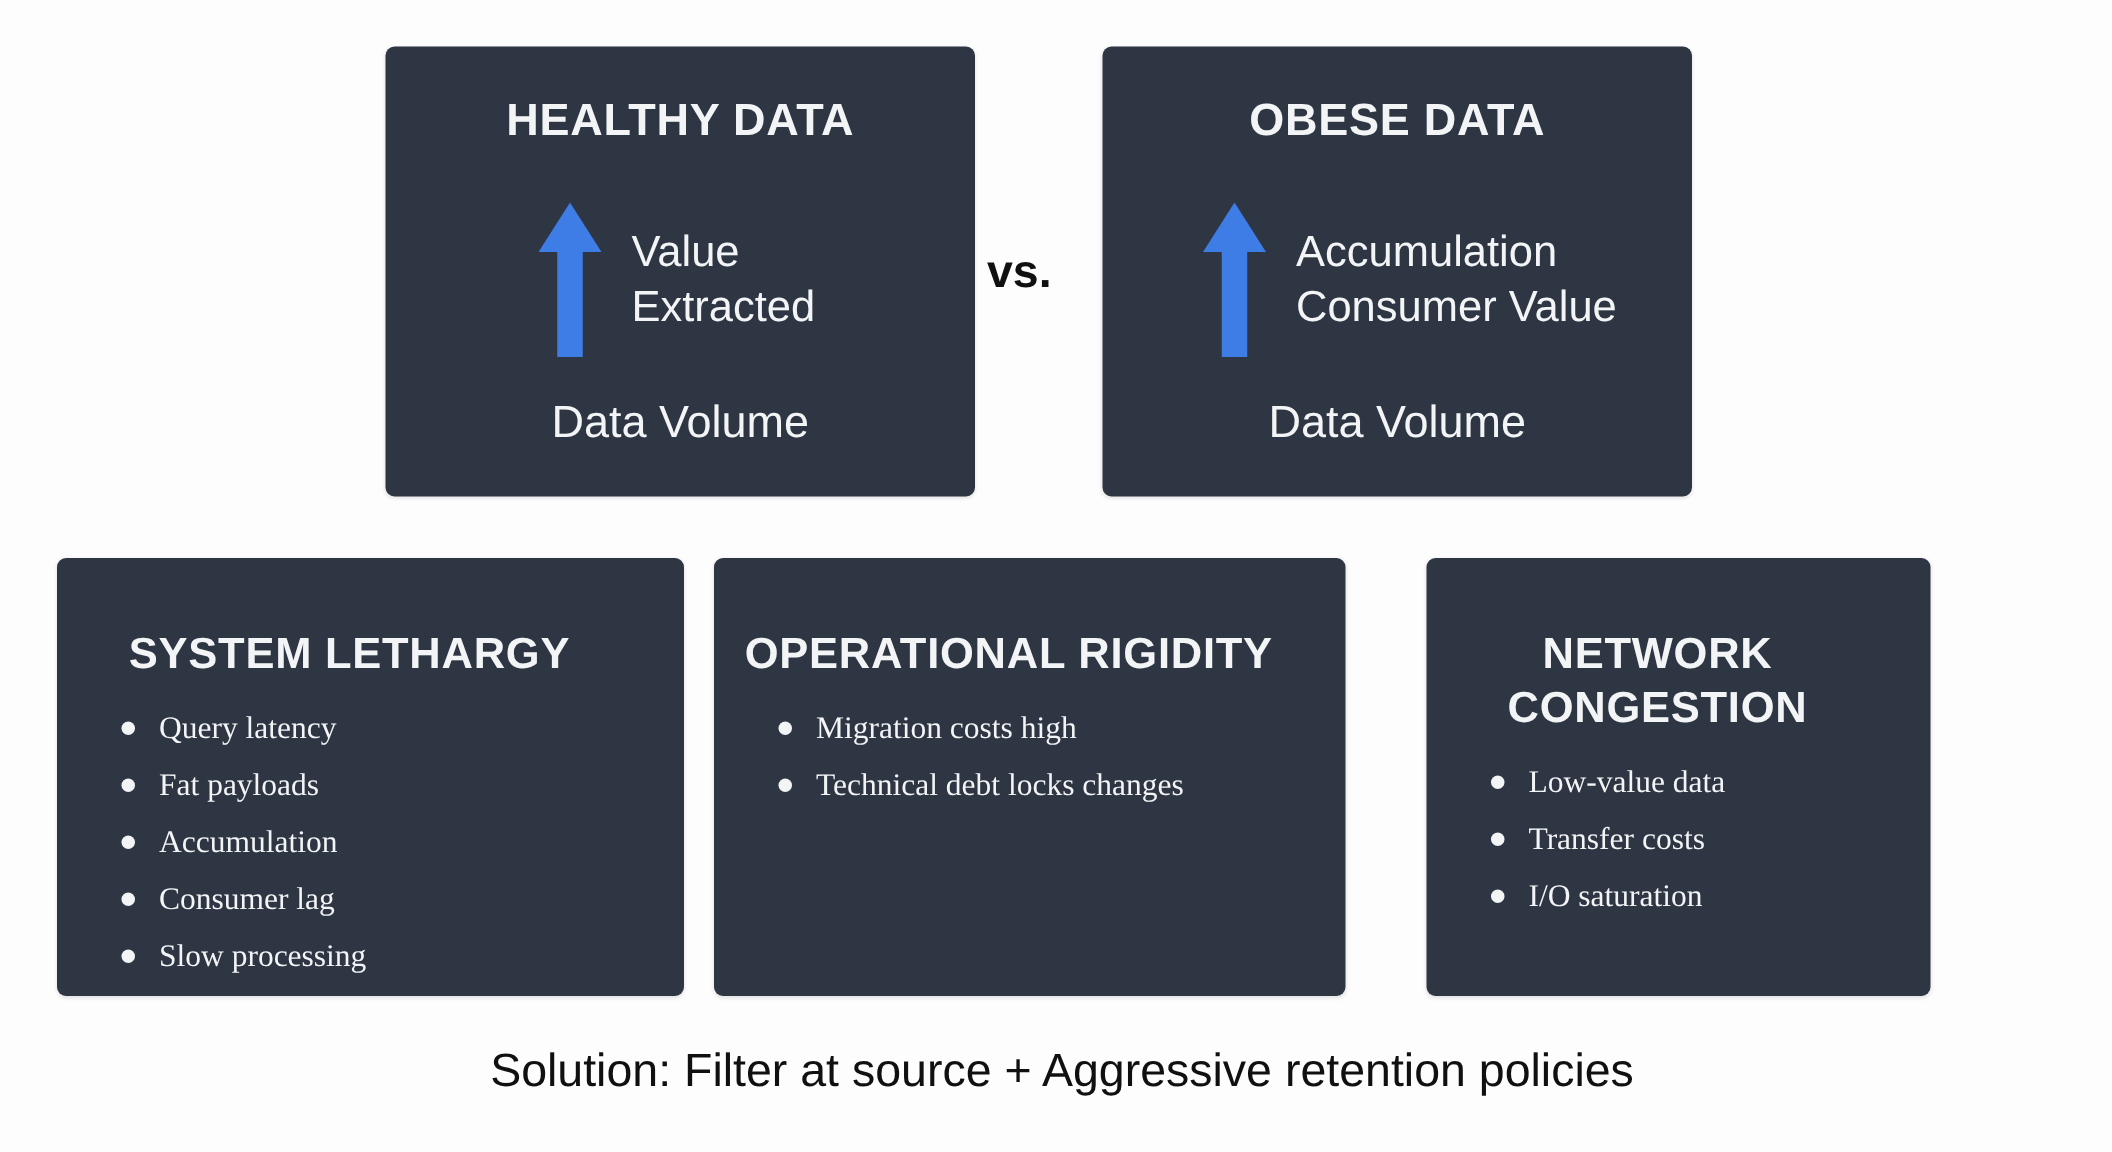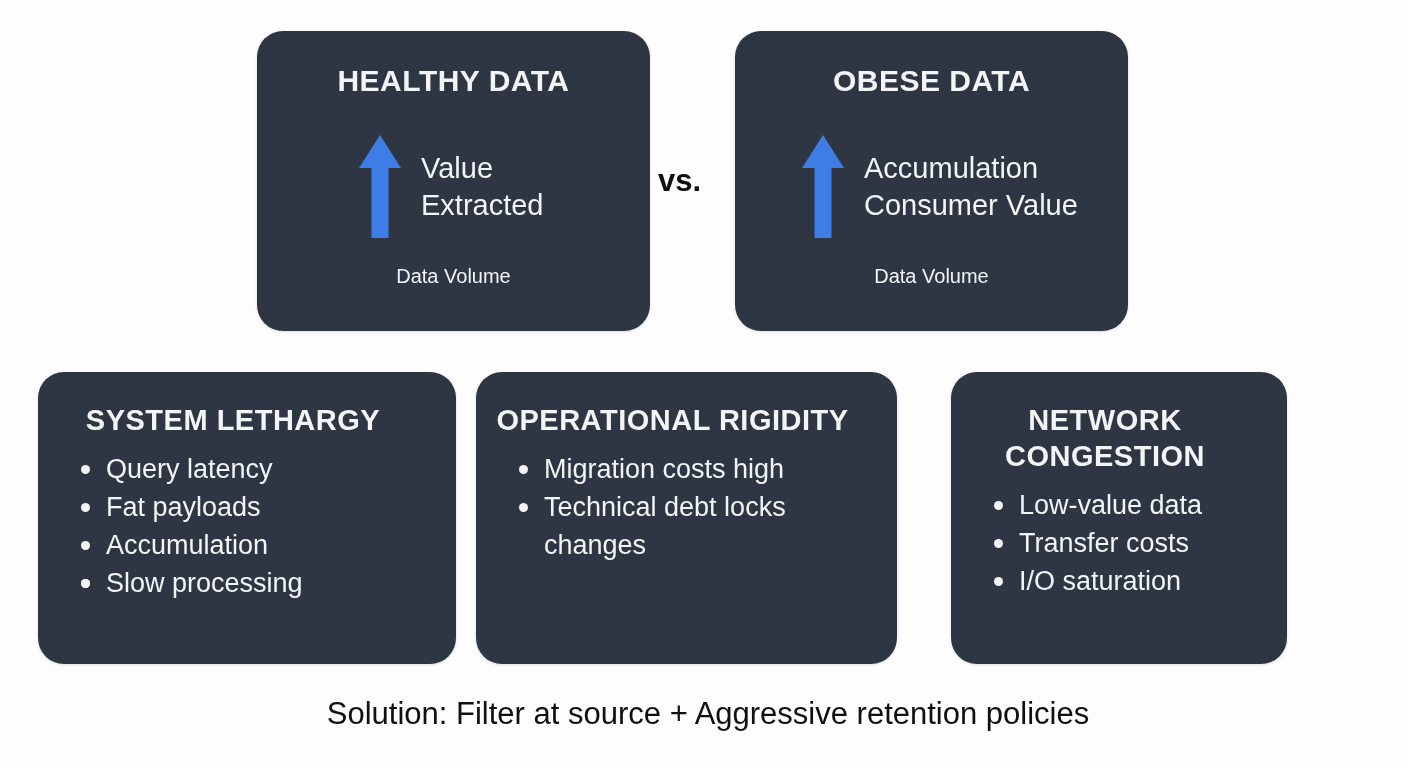--- a/index.html
+++ b/index.html
@@ -18,21 +18,21 @@
     overflow: hidden;
   }
   .canvas {
     position: relative;
     width: 1408px;
     height: 768px;
   }
   .card {
     position: absolute;
     background: var(--card);
-    border-radius: 26px;
+    border-radius: 6px;
     color: var(--card-text);
     box-shadow: 0 1px 3px rgba(0,0,0,0.12);
   }
   
   .top-card { width: 393px; height: 300px; top: 31px; padding-top: 32px; }
   .card-healthy { left: 257px; }
   .card-obese  { left: 735px; }
   .top-card .card-title {
     text-align: center;
     font-size: 30px;
@@ -53,57 +53,58 @@
   .y-axis-label {
     font-size: 29px;
     font-weight: 500;
     line-height: 37px;
   }
   .card-healthy .y-axis-label { max-width: 145px; }
   .card-obese  .y-axis-label { max-width: 215px; }
   .x-axis-label {
     margin-top: 27px;
     text-align: center;
-    font-size: 20px;
+    font-size: 30px;
     font-weight: 500;
   }
   
   .vs-label {
     position: absolute;
     left: 658px;
     top: 163px;
     width: 92px;
     text-align: left;
     font-size: 31px;
     font-weight: 600;
     color: var(--dark-text);
   }
   
-  .bottom-card { top: 372px; height: 292px; padding: 30px 28px 0 0; }
+  .bottom-card { top: 372px; height: 292px; padding: 46px 28px 0 0; }
   .card-lethargy   { left: 38px;  width: 418px; }
   .card-rigidity   { left: 476px; width: 421px; }
   .card-congestion { left: 951px; width: 336px; }
   .bottom-card .card-title {
     text-align: center;
     font-size: 29px;
     font-weight: 700;
     letter-spacing: 0.5px;
     line-height: 36px;
   }
   .bullet-list {
     list-style: none;
     margin-top: 12px;
     padding-left: 42px;
   }
   .bullet-item {
     position: relative;
     padding-left: 26px;
-    font-size: 27px;
+    font-size: 21px;
     font-weight: 500;
     line-height: 38px;
+    font-family: Liberation Serif, serif;
   }
   .bullet-dot {
     position: absolute;
     left: 1px;
     top: 15px;
     width: 9px;
     height: 9px;
     border-radius: 50%;
     background: var(--card-text);
   }
@@ -149,21 +150,21 @@
     </div>
     <div class="x-axis-label">Data Volume</div>
   </section>
 
   <section class="card bottom-card card-lethargy">
     <h2 class="card-title">SYSTEM LETHARGY</h2>
     <ul class="bullet-list">
       <li class="bullet-item"><span class="bullet-dot"></span><span>Query latency</span></li>
       <li class="bullet-item"><span class="bullet-dot"></span><span>Fat payloads</span></li>
       <li class="bullet-item"><span class="bullet-dot"></span><span>Accumulation</span></li>
-      <li class="bullet-item"><span class="bullet-dot"></span></li>
+      <li class="bullet-item"><span class="bullet-dot"></span><span>Consumer lag</span></li>
       <li class="bullet-item"><span class="bullet-dot"></span><span>Slow processing</span></li>
     </ul>
   </section>
 
   <section class="card bottom-card card-rigidity">
     <h2 class="card-title">OPERATIONAL RIGIDITY</h2>
     <ul class="bullet-list">
       <li class="bullet-item"><span class="bullet-dot"></span><span>Migration costs high</span></li>
       <li class="bullet-item"><span class="bullet-dot"></span><span>Technical debt locks changes</span></li>
     </ul>

